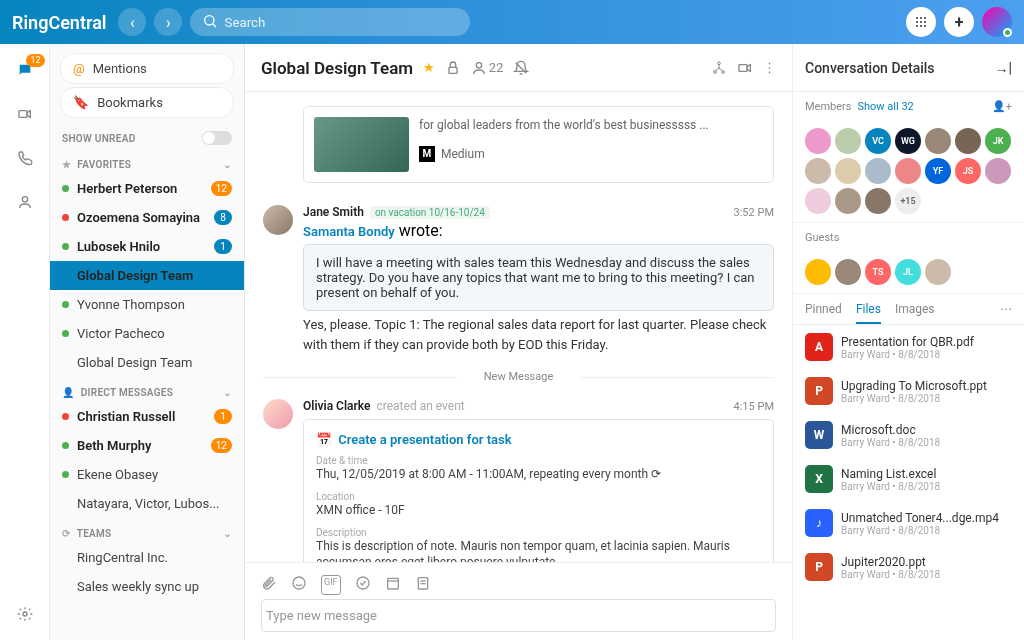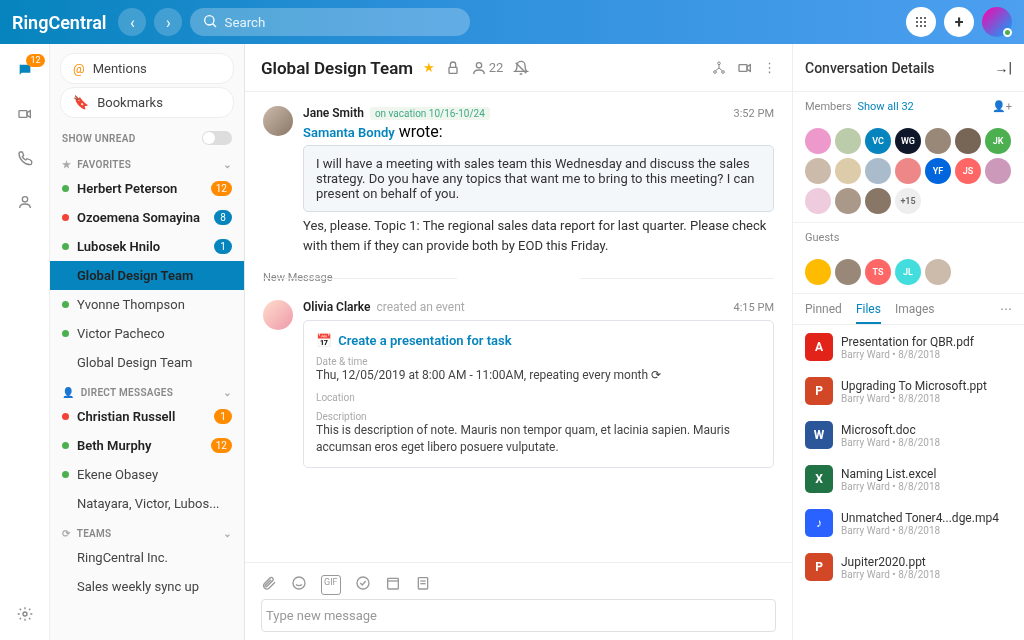--- a/index.html
+++ b/index.html
@@ -43,21 +43,21 @@
 .msg{display:flex;gap:10px;padding:8px 0}
 .msg-av{width:30px;height:30px;border-radius:50%;background:linear-gradient(135deg,#cba,#876);flex:0 0 auto}
 .msg-content{flex:1;min-width:0}
 .msg-meta{display:flex;align-items:center;gap:6px;font-size:12px;color:#888;margin-bottom:2px}
 .msg-name{font-weight:600;color:#222}
 .msg-time{margin-left:auto;font-size:11px}
 .status-pill{background:#eef6ee;color:#4a8;font-size:10px;padding:1px 5px;border-radius:3px}
 .quote-box{border:1px solid #d5dde5;border-radius:5px;padding:10px 12px;background:#f4f7fa;font-size:13px;color:#333;margin:4px 0}
 .reply-name{color:#0684BD;font-weight:600;font-size:13px}
 .msg-text{font-size:13px;color:#333;line-height:1.5}
-.divider{text-align:left;font-size:11px;color:#888;padding:8px 0;position:relative}
+.divider{text-align:center;font-size:11px;color:#888;padding:8px 0;position:relative}
 .divider::before,.divider::after{content:"";position:absolute;top:50%;width:38%;height:1px;background:#eee}
 .divider::before{left:0}.divider::after{right:0}
 .event-card{border:1px solid #e0e4ea;border-radius:5px;padding:12px;margin-top:6px}
 .event-title{color:#0684BD;font-weight:600;font-size:13px;display:flex;align-items:center;gap:6px;margin-bottom:8px}
 .event-lbl{font-size:10px;color:#aaa;margin-top:8px}
 .event-val{font-size:12px;color:#444;line-height:1.4}
 .link-card{border:1px solid #e0e4ea;border-radius:5px;padding:10px;display:flex;gap:10px;margin-bottom:6px}
 .link-thumb{width:95px;height:55px;background:linear-gradient(135deg,#698,#365);flex:0 0 auto;border-radius:3px}
 .link-text{font-size:12px;color:#666;line-height:1.4}
 .composer{border-top:1px solid #eee;padding:8px 16px}
@@ -278,20 +278,32 @@
         </span>
       <span class="hdr-ico">
           <svg viewBox="0 0 24 24" fill="none" stroke="currentColor" stroke-width="2">
             <rect x="3" y="7" width="12" height="10" rx="1"></rect>
             <path d="M15 10l5-3v10l-5-3z"></path>
           </svg>
         </span>
       <span class="hdr-ico">⋮</span>
     </div>
     <div class="chat-body">
+      <div class="msg" style="padding-left:40px">
+        <div class="link-card" style="flex:1">
+          <div class="link-thumb"></div>
+          <div style="flex:1">
+            <div class="link-text">for global leaders from the world's best businesssss ...</div>
+            <div style="display:flex;align-items:center;gap:6px;margin-top:12px">
+                <span style="width:16px;height:16px;background:#000;color:#fff;font-size:10px;display:flex;align-items:center;justify-content:center;font-weight:700">M</span>
+                <span style="font-size:12px;color:#666">Medium</span>
+              </div>
+          </div>
+        </div>
+      </div>
       <div class="msg">
         <div class="msg-av"></div>
         <div class="msg-content">
           <div class="msg-meta">
               <span class="msg-name">Jane Smith</span>
               <span class="status-pill">on vacation 10/16-10/24</span>
               <span class="msg-time">3:52 PM</span>
             </div>
           <div><span class="reply-name">Samanta Bondy</span><span> wrote:</span></div>
           <div class="quote-box">I will have a meeting with sales team this Wednesday and discuss the sales strategy.  Do you have any topics that want me to bring to this meeting? I can present on behalf of you.</div>
@@ -308,20 +320,21 @@
               <span class="msg-time">4:15 PM</span>
             </div>
           <div class="event-card">
             <div class="event-title">
                 <span>📅</span>
                 <span>Create a presentation for task</span>
               </div>
             <div class="event-lbl">Date &amp; time</div>
             <div class="event-val"><span>Thu, 12/05/2019 at 8:00 AM - 11:00AM, repeating every month</span> <span>⟳</span></div>
             <div class="event-lbl">Location</div>
+            <div class="event-val">XMN office - 10F</div>
             <div class="event-lbl">Description</div>
             <div class="event-val">This is description of note. Mauris non tempor quam, et lacinia sapien. Mauris accumsan eros eget libero posuere vulputate.</div>
           </div>
         </div>
       </div>
     </div>
     <div class="composer">
       <div class="comp-icons">
         <span><svg viewBox="0 0 24 24" fill="none" stroke="currentColor" stroke-width="2">
               <path d="M21 11l-9 9a5 5 0 01-7-7l9-9a3 3 0 014 4l-9 9a1 1 0 01-2-2l8-8"></path>

